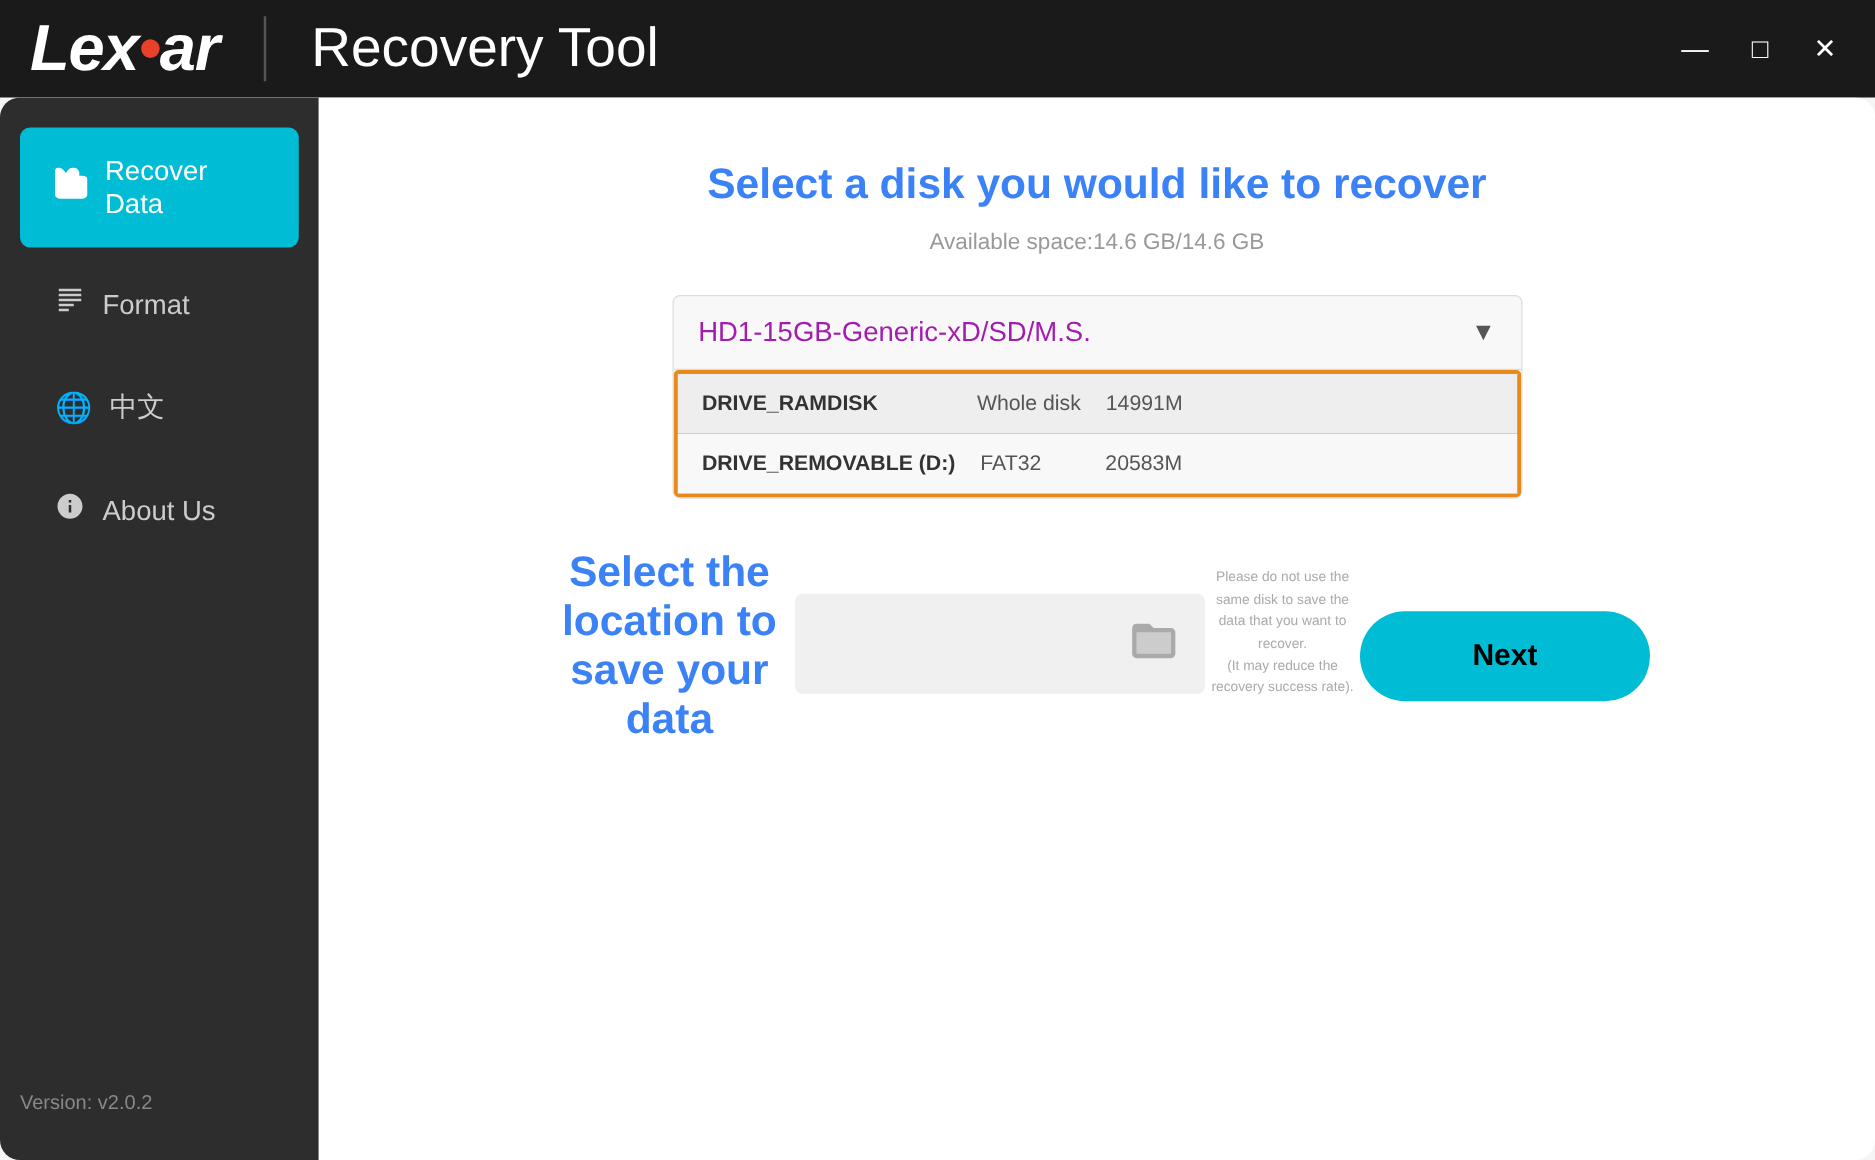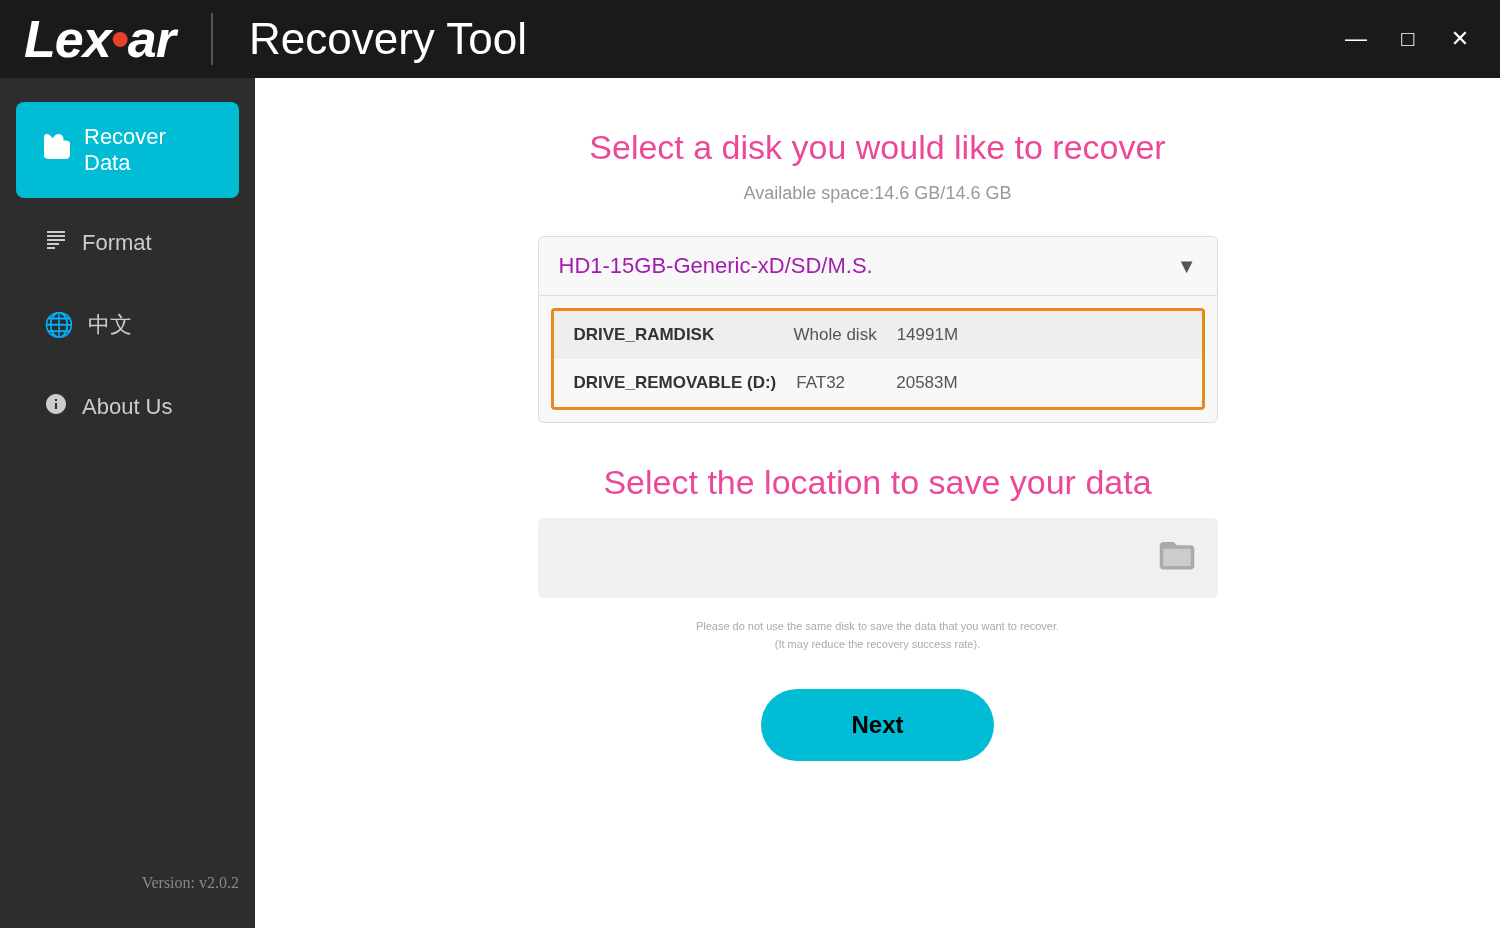--- a/index.html
+++ b/index.html
@@ -71,20 +71,21 @@
       display: flex;
       align-items: center;
       justify-content: center;
     }
 
     
     .main-layout {
       display: flex;
       flex: 1;
       overflow: hidden;
+      border-radius: 16px;
     }
 
     
     .sidebar {
       width: 255px;
       background: #2d2d2d;
       display: flex;
       flex-direction: column;
       padding: 20px 0;
       flex-shrink: 0;
@@ -113,40 +114,39 @@
       flex-shrink: 0;
     }
 
     .sidebar-spacer {
       flex: 1;
     }
 
     .version-text {
       color: #888888;
       font-size: 16px;
-      text-align: right;
+      text-align: left;
       padding: 16px;
-      font-family: Liberation Serif, serif;
     }
 
     
     .content {
       flex: 1;
       background: #ffffff;
       padding: 50px 180px;
       overflow-y: auto;
       display: flex;
       flex-direction: column;
       align-items: center;
     }
 
     .section-title {
       font-size: 34px;
-      font-weight: 400;
-      color: #ec4899;
+      font-weight: 700;
+      color: #3b82f6;
       text-align: center;
       margin-bottom: 16px;
     }
 
     .available-space {
       font-size: 18px;
       color: #999999;
       text-align: center;
       margin-bottom: 32px;
     }
@@ -167,21 +167,21 @@
 
     .dropdown-arrow {
       font-size: 20px;
       color: #555555;
     }
 
     
     .disk-list {
       border: 3px solid #e8891a;
       border-radius: 4px;
-      margin: 12px;
+      margin: 0;
       background: #7f1d1d;
     }
 
     .disk-row {
       padding: 14px 20px;
       font-size: 17px;
       color: #333333;
       display: flex;
       align-items: center;
       gap: 20px;
@@ -218,21 +218,21 @@
       border-radius: 6px;
       background: #f8f8f8;
       margin-bottom: 40px;
       overflow: hidden;
     }
 
     
     .location-section {
       width: 100%;
       display: flex;
-      flex-direction: column;
+      flex-direction: row;
       align-items: center;
     }
 
     .location-box {
       width: 100%;
       max-width: 680px;
       height: 80px;
       background: #f0f0f0;
       border-radius: 6px;
       display: flex;

